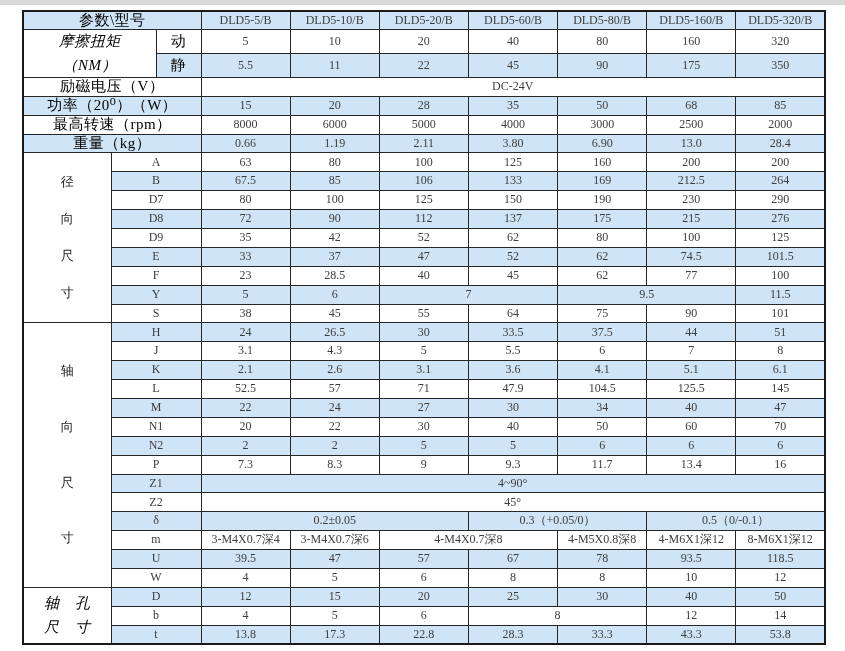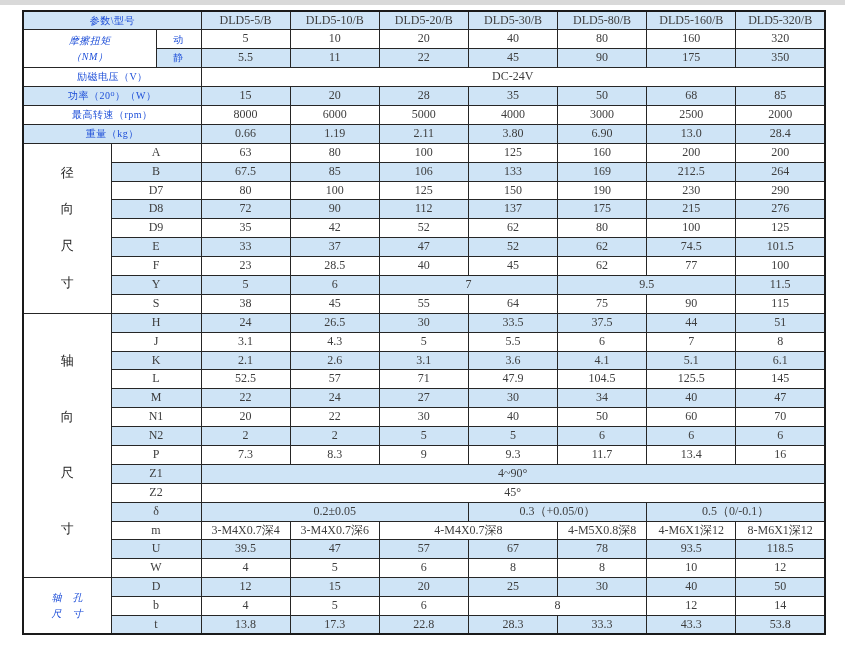--- a/index.html
+++ b/index.html
@@ -30,21 +30,21 @@
     text-align: center;
     vertical-align: middle;
     font-weight: normal;
     font-size: 12px;
     line-height: 1.15;
     overflow: hidden;
     color: #3d3d3d;
   }
   #spec-table .blue  { background: #cfe4f6; }
   #spec-table .white { background: #ffffff; }
-  #spec-table .cn { font-size: 10px; color: #1d4ed8; letter-spacing: 0.5px; margin-top: 33px; }
+  #spec-table .cn { font-size: 15px; color: #000000; letter-spacing: 0.5px; margin-top: 33px; }
   #spec-table .pre { white-space: pre-line; line-height: 1.55; font-style: italic; }
   #spec-table td.vertical { position: relative; color: #242424; }
   #spec-table td.vertical .vstack {
     position: absolute; left: 0; top: 0; right: 0; bottom: 0;
     display: flex; flex-direction: column;
     justify-content: space-evenly; align-items: center;
     font-size: 13px;
   }
 </style>
 </head>
@@ -64,21 +64,21 @@
         <col>
         <col>
         <col>
     </colgroup>
     <tbody>
         <tr>
           <th colspan="3" class="blue cn">参数\型号</th>
           <th class="blue">DLD5-5/B</th>
           <th class="blue">DLD5-10/B</th>
           <th class="blue">DLD5-20/B</th>
-          <th class="blue">DLD5-30/B</th>
+          <th class="blue">DLD5-60/B</th>
           <th class="blue">DLD5-80/B</th>
           <th class="blue">DLD5-160/B</th>
           <th class="blue">DLD5-320/B</th>
         </tr>
         <tr>
           <td colspan="2" rowspan="2" class="white cn pre">摩擦扭矩
 （NM）</td>
           <td class="white cn">动</td>
           <td class="white">5</td>
           <td class="white">10</td>
@@ -219,21 +219,21 @@
           <td class="blue">11.5</td>
         </tr>
         <tr>
           <td colspan="2" class="white">S</td>
           <td class="white">38</td>
           <td class="white">45</td>
           <td class="white">55</td>
           <td class="white">64</td>
           <td class="white">75</td>
           <td class="white">90</td>
-          <td class="white">115</td>
+          <td class="white">101</td>
         </tr>
         <tr>
           <td rowspan="14" class="white vertical">
             <div class="vstack">
               <span>轴</span>
               <span>向</span>
               <span>尺</span>
               <span>寸</span>
             </div>
           </td>

